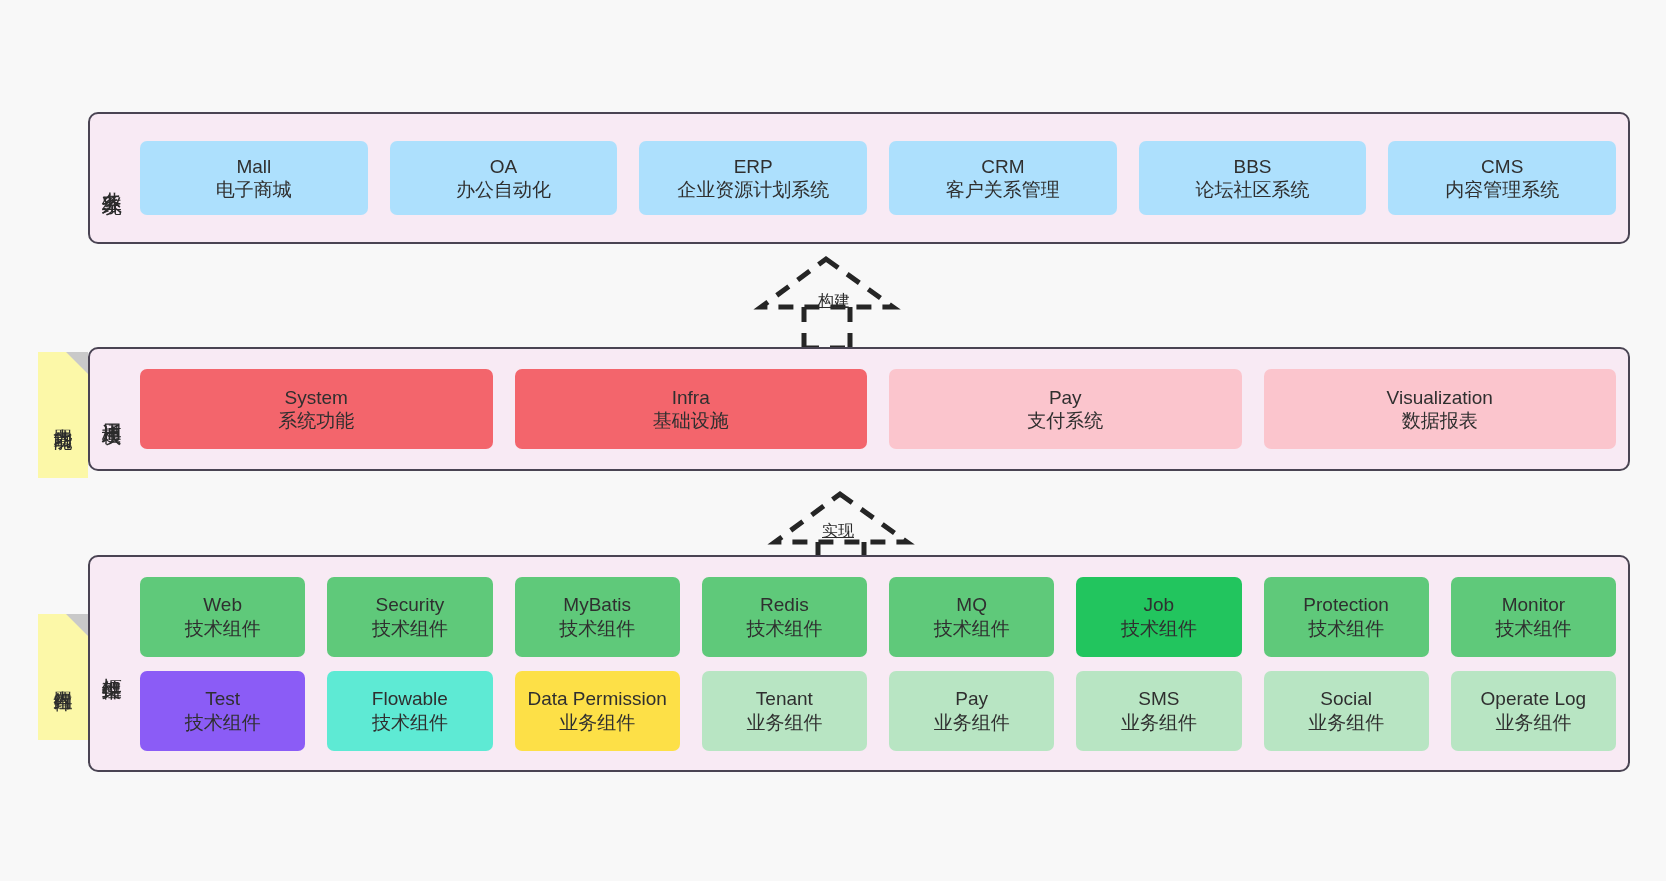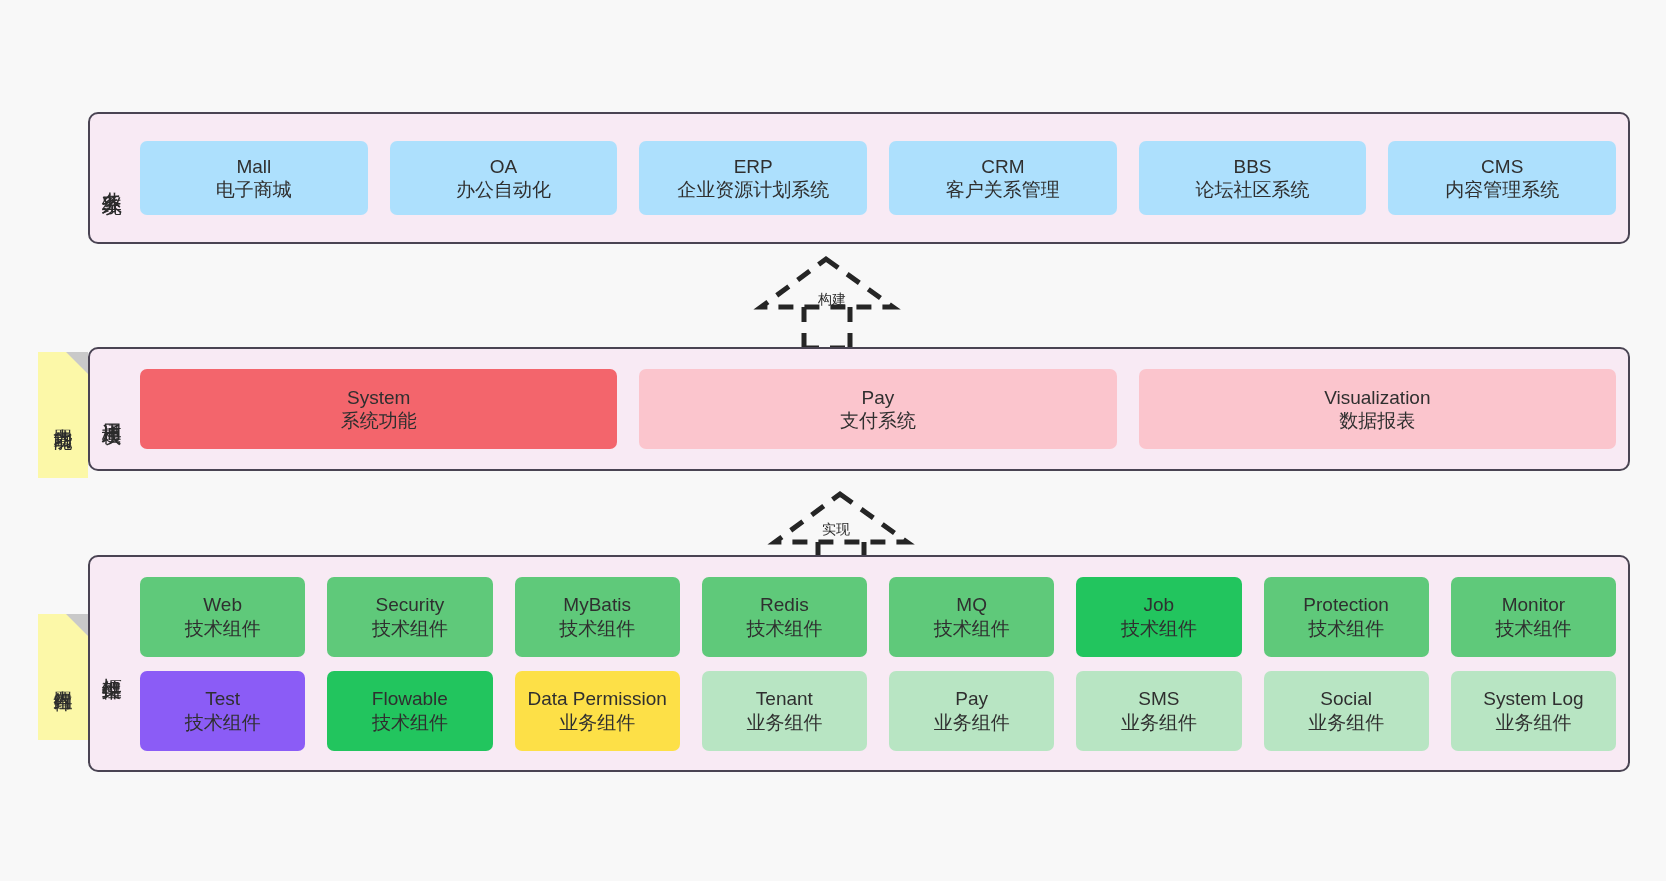--- a/index.html
+++ b/index.html
@@ -106,24 +106,25 @@
     border-top:22px solid #c9c9c9;
   }
   #note-common{left:38px;top:352px;height:126px;}
   #note-framework{left:38px;top:614px;height:126px;}
 
   
   .arrow{position:absolute;}
   .arrow svg{display:block;overflow:visible;}
   .arrow-label{
     position:absolute;
-    font-size:14px;
+    font-size:16px;
     color:#2b2b2b;
     background:transparent;
     white-space:nowrap;
+    text-decoration:underline;
   }
   #arrow-build{left:756px;top:255px;width:150px;height:95px;}
   #arrow-build .arrow-label{left:62px;top:36px;}
   #arrow-impl{left:770px;top:490px;width:150px;height:80px;}
   #arrow-impl .arrow-label{left:52px;top:31px;}
 </style>
 </head>
 <body>
 
 <div class="canvas">
@@ -172,20 +173,24 @@
     <span>内置功能</span>
   </div>
   <div class="layer" id="layer-common">
     <div class="layer-title">通用模块</div>
     <div class="layer-body">
       <div class="row">
         <div class="cell" style="background:#f3656c">
           <span class="en">System</span>
           <span class="cn">系统功能</span>
         </div>
+        <div class="cell" style="background:#f3656c">
+          <span class="en">Infra</span>
+          <span class="cn">基础设施</span>
+        </div>
         <div class="cell" style="background:#fbc5cd">
           <span class="en">Pay</span>
           <span class="cn">支付系统</span>
         </div>
         <div class="cell" style="background:#fbc5cd">
           <span class="en">Visualization</span>
           <span class="cn">数据报表</span>
         </div>
       </div>
     </div>
@@ -239,21 +244,21 @@
           <span class="en">Monitor</span>
           <span class="cn">技术组件</span>
         </div>
       </div>
 
       <div class="row">
         <div class="cell" style="background:#8b5cf6">
           <span class="en">Test</span>
           <span class="cn">技术组件</span>
         </div>
-        <div class="cell" style="background:#22c55e">
+        <div class="cell" style="background:#5eead4">
           <span class="en">Flowable</span>
           <span class="cn">技术组件</span>
         </div>
         <div class="cell" style="background:#fde047">
           <span class="en">Data Permission</span>
           <span class="cn">业务组件</span>
         </div>
         <div class="cell" style="background:#b8e5c3">
           <span class="en">Tenant</span>
           <span class="cn">业务组件</span>
@@ -264,21 +269,21 @@
         </div>
         <div class="cell" style="background:#b8e5c3">
           <span class="en">SMS</span>
           <span class="cn">业务组件</span>
         </div>
         <div class="cell" style="background:#b8e5c3">
           <span class="en">Social</span>
           <span class="cn">业务组件</span>
         </div>
         <div class="cell" style="background:#b8e5c3">
-          <span class="en">System Log</span>
+          <span class="en">Operate Log</span>
           <span class="cn">业务组件</span>
         </div>
       </div>
 
     </div>
   </div>
 
 </div>
 
 </body></html>

